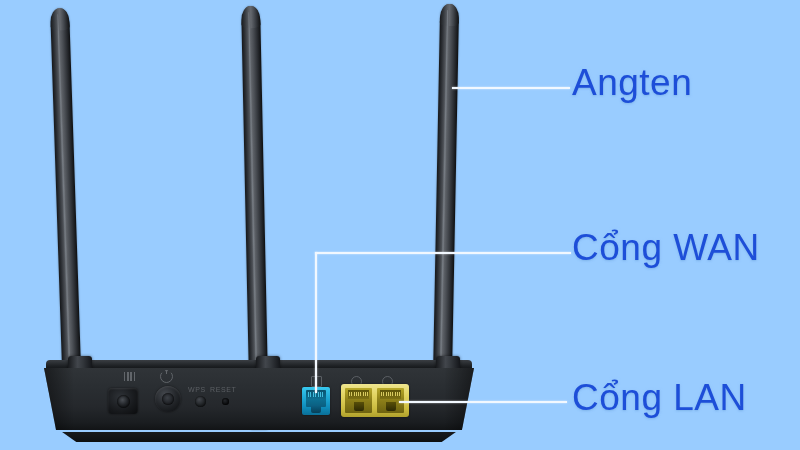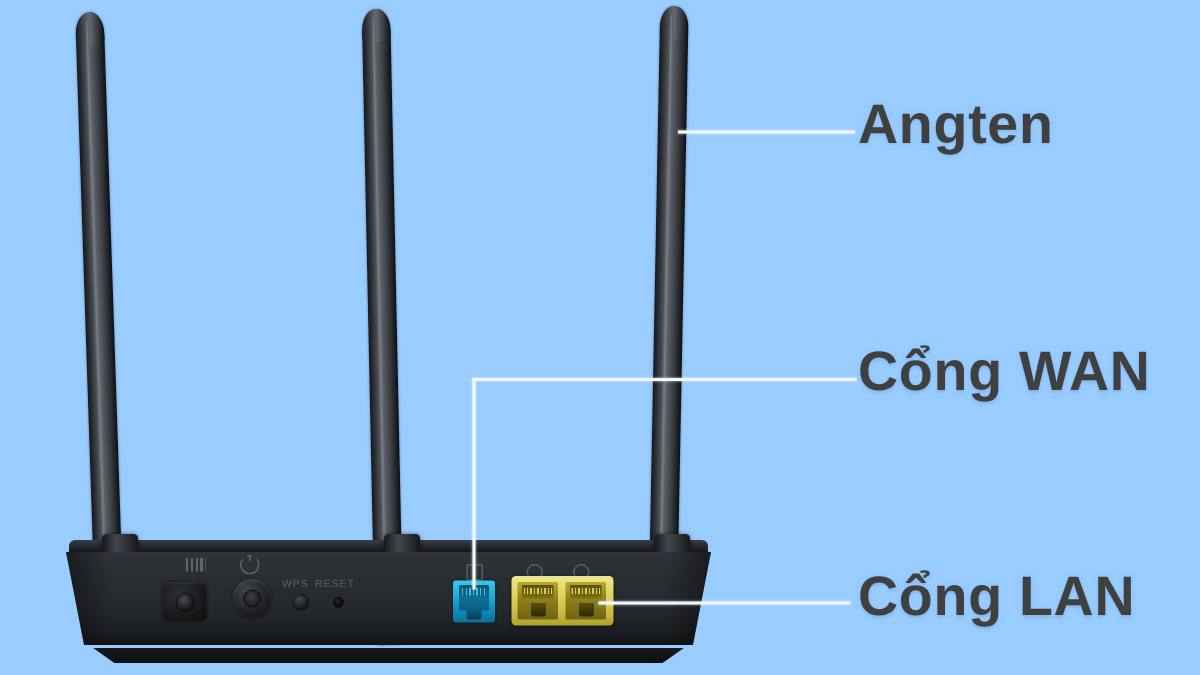--- a/index.html
+++ b/index.html
@@ -372,22 +372,22 @@
   .leader-v { width: 2px; }
 
   #leader-antenna { left: 452px; top: 87px;  width: 118px; }
   #leader-wan-h   { left: 315px; top: 252px; width: 256px; }
   #leader-wan-v   { left: 315px; top: 252px; height: 141px; }
   #leader-lan     { left: 399px; top: 401px; width: 168px; }
 
   
   .callout {
     position: absolute;
-    color: #404040;
-    font-weight: bold;
+    color: #1d4ed8;
+    font-weight: normal;
     font-size: 37px;
     letter-spacing: 0.5px;
     white-space: nowrap;
     text-shadow:
       0 0 3px rgba(150,195,245,0.55),
       0 1px 2px rgba(90,150,210,0.45);
     user-select: none;
   }
   #callout-antenna { left: 572px; top: 62px; }
   #callout-wan     { left: 572px; top: 227px; }

